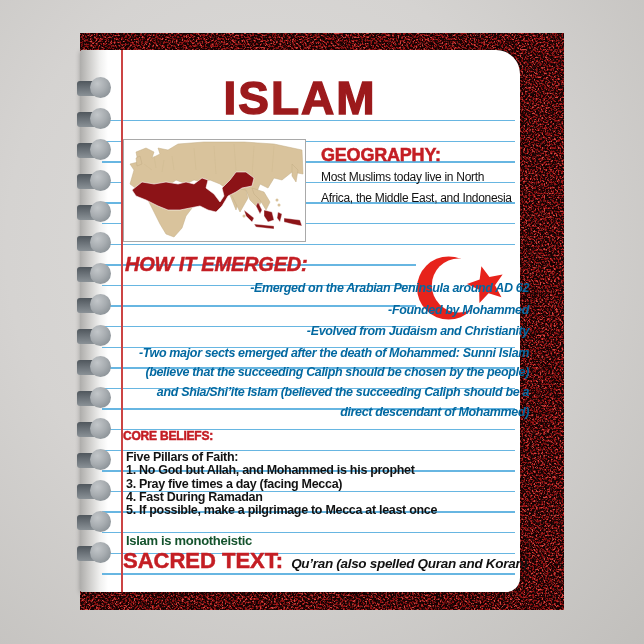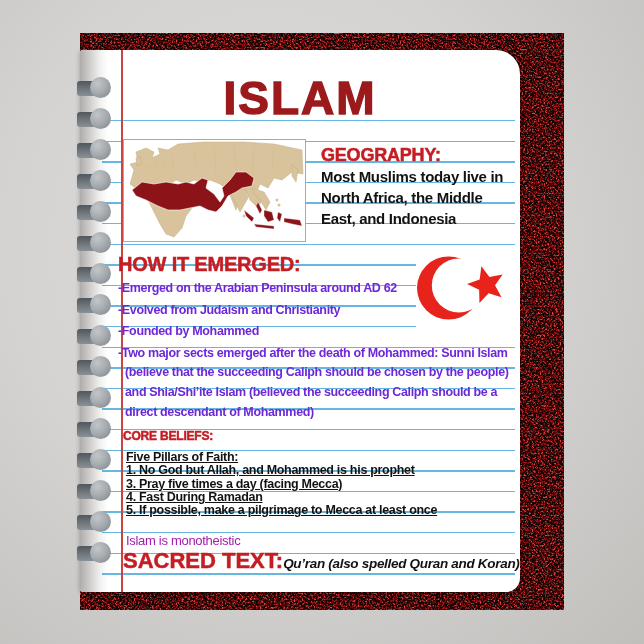--- a/index.html
+++ b/index.html
@@ -60,48 +60,48 @@
   }
   .map svg{display:block;width:100%;height:100%;}
 
   .heading{
     margin:0;font-weight:900;color:#c41e24;letter-spacing:-0.2px;
     -webkit-text-stroke:0.5px #c41e24;
   }
   .geo{position:absolute;left:241px;top:94px;width:210px;}
   .geo .heading{font-size:18px;line-height:22px;}
   .geo p{
-    margin:1px 16px 0 0;font-size:15px;line-height:20.8px;font-weight:700;color:#121212;
+    margin:1px 16px 0 0;font-size:12px;line-height:20.8px;font-weight:400;color:#121212;
     letter-spacing:-0.3px;
   }
 
   .emblem{position:absolute;left:336px;top:197px;width:102px;height:82px;}
   .emblem svg{display:block;width:100%;height:100%;}
 
-  .emerged{position:absolute;left:38px;top:203px;width:404px;}
+  .emerged{position:absolute;left:45px;top:203px;width:404px;font-style:italic;}
   .emerged .heading{font-size:20px;line-height:23px;}
   .bullet{
-    margin:0 0 2px 0;font-size:12.5px;line-height:19.6px;font-weight:800;color:#6d28d9;
-    letter-spacing:-0.35px;padding-left:7px;text-indent:-7px;
+    margin:0 0 2px 0;font-size:12.5px;line-height:19.6px;font-weight:800;color:#0369a1;
+    letter-spacing:-0.35px;padding-left:7px;text-indent:-7px;text-align:right;
   }
   .bullet:first-of-type{margin-top:3px;}
 
   .core{position:absolute;left:43px;top:374px;width:404px;}
   .core .heading{font-size:12px;line-height:24px;}
   .pillars p{
     margin:0;font-size:12.5px;line-height:13.3px;font-weight:800;color:#121212;
-    letter-spacing:-0.3px;padding-left:3px;text-decoration:underline;
+    letter-spacing:-0.3px;padding-left:3px;
   }
   .pillars .intro{margin-top:3px;}
   .note{
-    margin:16px 0 0 0;font-size:13px;font-weight:400;color:#a21caf;letter-spacing:-0.3px;
+    margin:16px 0 0 0;font-size:13px;font-weight:700;color:#14532d;letter-spacing:-0.3px;
     padding-left:3px;
   }
 
-  .sacred{position:absolute;left:43px;top:498px;display:flex;align-items:baseline;gap:0;white-space:nowrap;}
+  .sacred{position:absolute;left:43px;top:498px;display:flex;align-items:baseline;gap:8px;white-space:nowrap;}
   .sacred .heading{font-size:22px;line-height:26px;letter-spacing:0;}
   .sacred .value{font-size:13.5px;font-weight:800;color:#121212;letter-spacing:-0.3px;font-style:italic;}
 </style>
 </head>
 <body>
 
 <div class="stage">
 
   <div class="board">
     <svg viewBox="0 0 484 577" preserveAspectRatio="none">
@@ -173,22 +173,22 @@
           <rect width="100" height="80" fill="#ffffff"></rect>
           <circle cx="32" cy="40" r="31" fill="#e7231b"></circle>
           <circle cx="42" cy="37.5" r="26.5" fill="#ffffff"></circle>
           <polygon fill="#e7231b" points="64.1,18.6 72.0,29.1 84.9,26.7 77.5,37.4 83.8,49.0 71.2,45.2 62.2,54.7 61.9,41.6 50.0,36.0 62.4,31.7"></polygon>
         </svg>
       </div>
 
       <section class="emerged">
         <h2 class="heading">HOW IT EMERGED:</h2>
         <p class="bullet">-Emerged on the Arabian Peninsula around AD 62</p>
+        <p class="bullet">-Founded by Mohammed</p>
         <p class="bullet">-Evolved from Judaism and Christianity</p>
-        <p class="bullet">-Founded by Mohammed</p>
         <p class="bullet">-Two major sects emerged after the death of Mohammed:  Sunni Islam (believe that the succeeding Caliph should be chosen by the people) and Shia/Shi’ite Islam (believed the succeeding Caliph should be a direct descendant of Mohammed)</p>
       </section>
 
       <section class="core">
         <h2 class="heading">CORE BELIEFS:</h2>
         <div class="pillars">
           <p class="intro">Five Pillars of Faith:</p>
           <p>1. No God but Allah, and Mohammed is his prophet</p>
           <p>3. Pray five times a day (facing Mecca)</p>
           <p>4. Fast During Ramadan</p>

